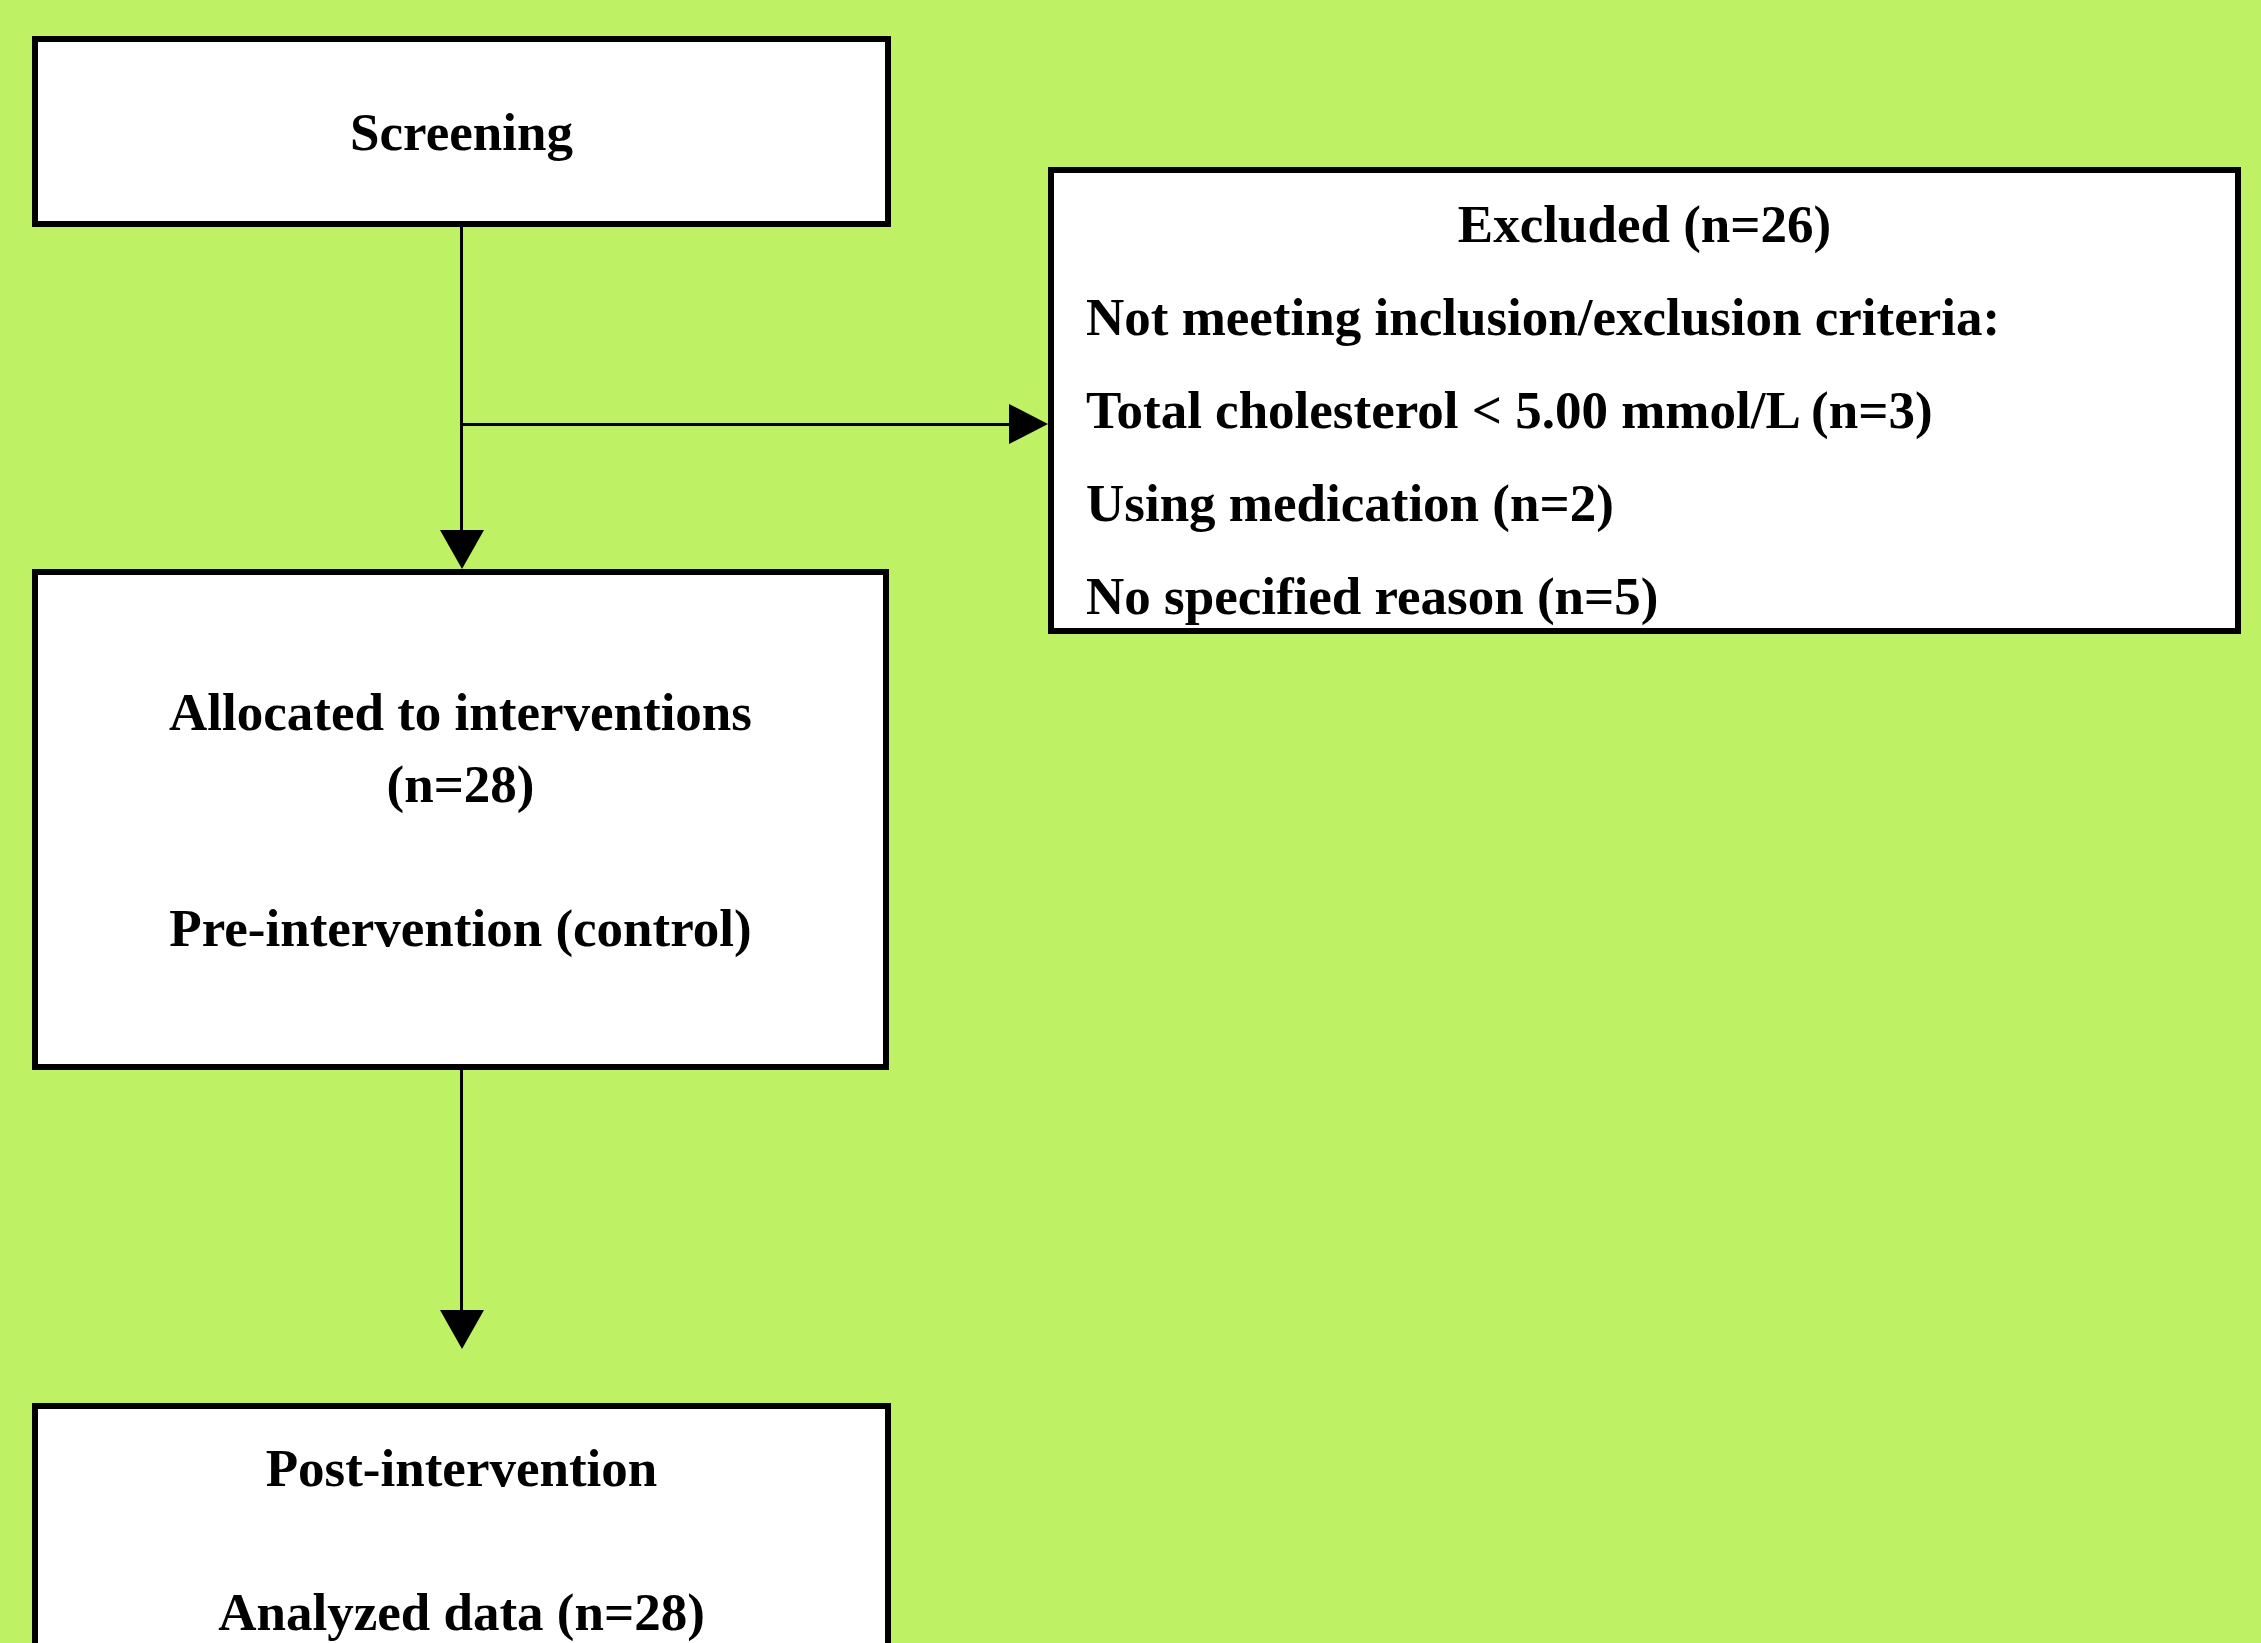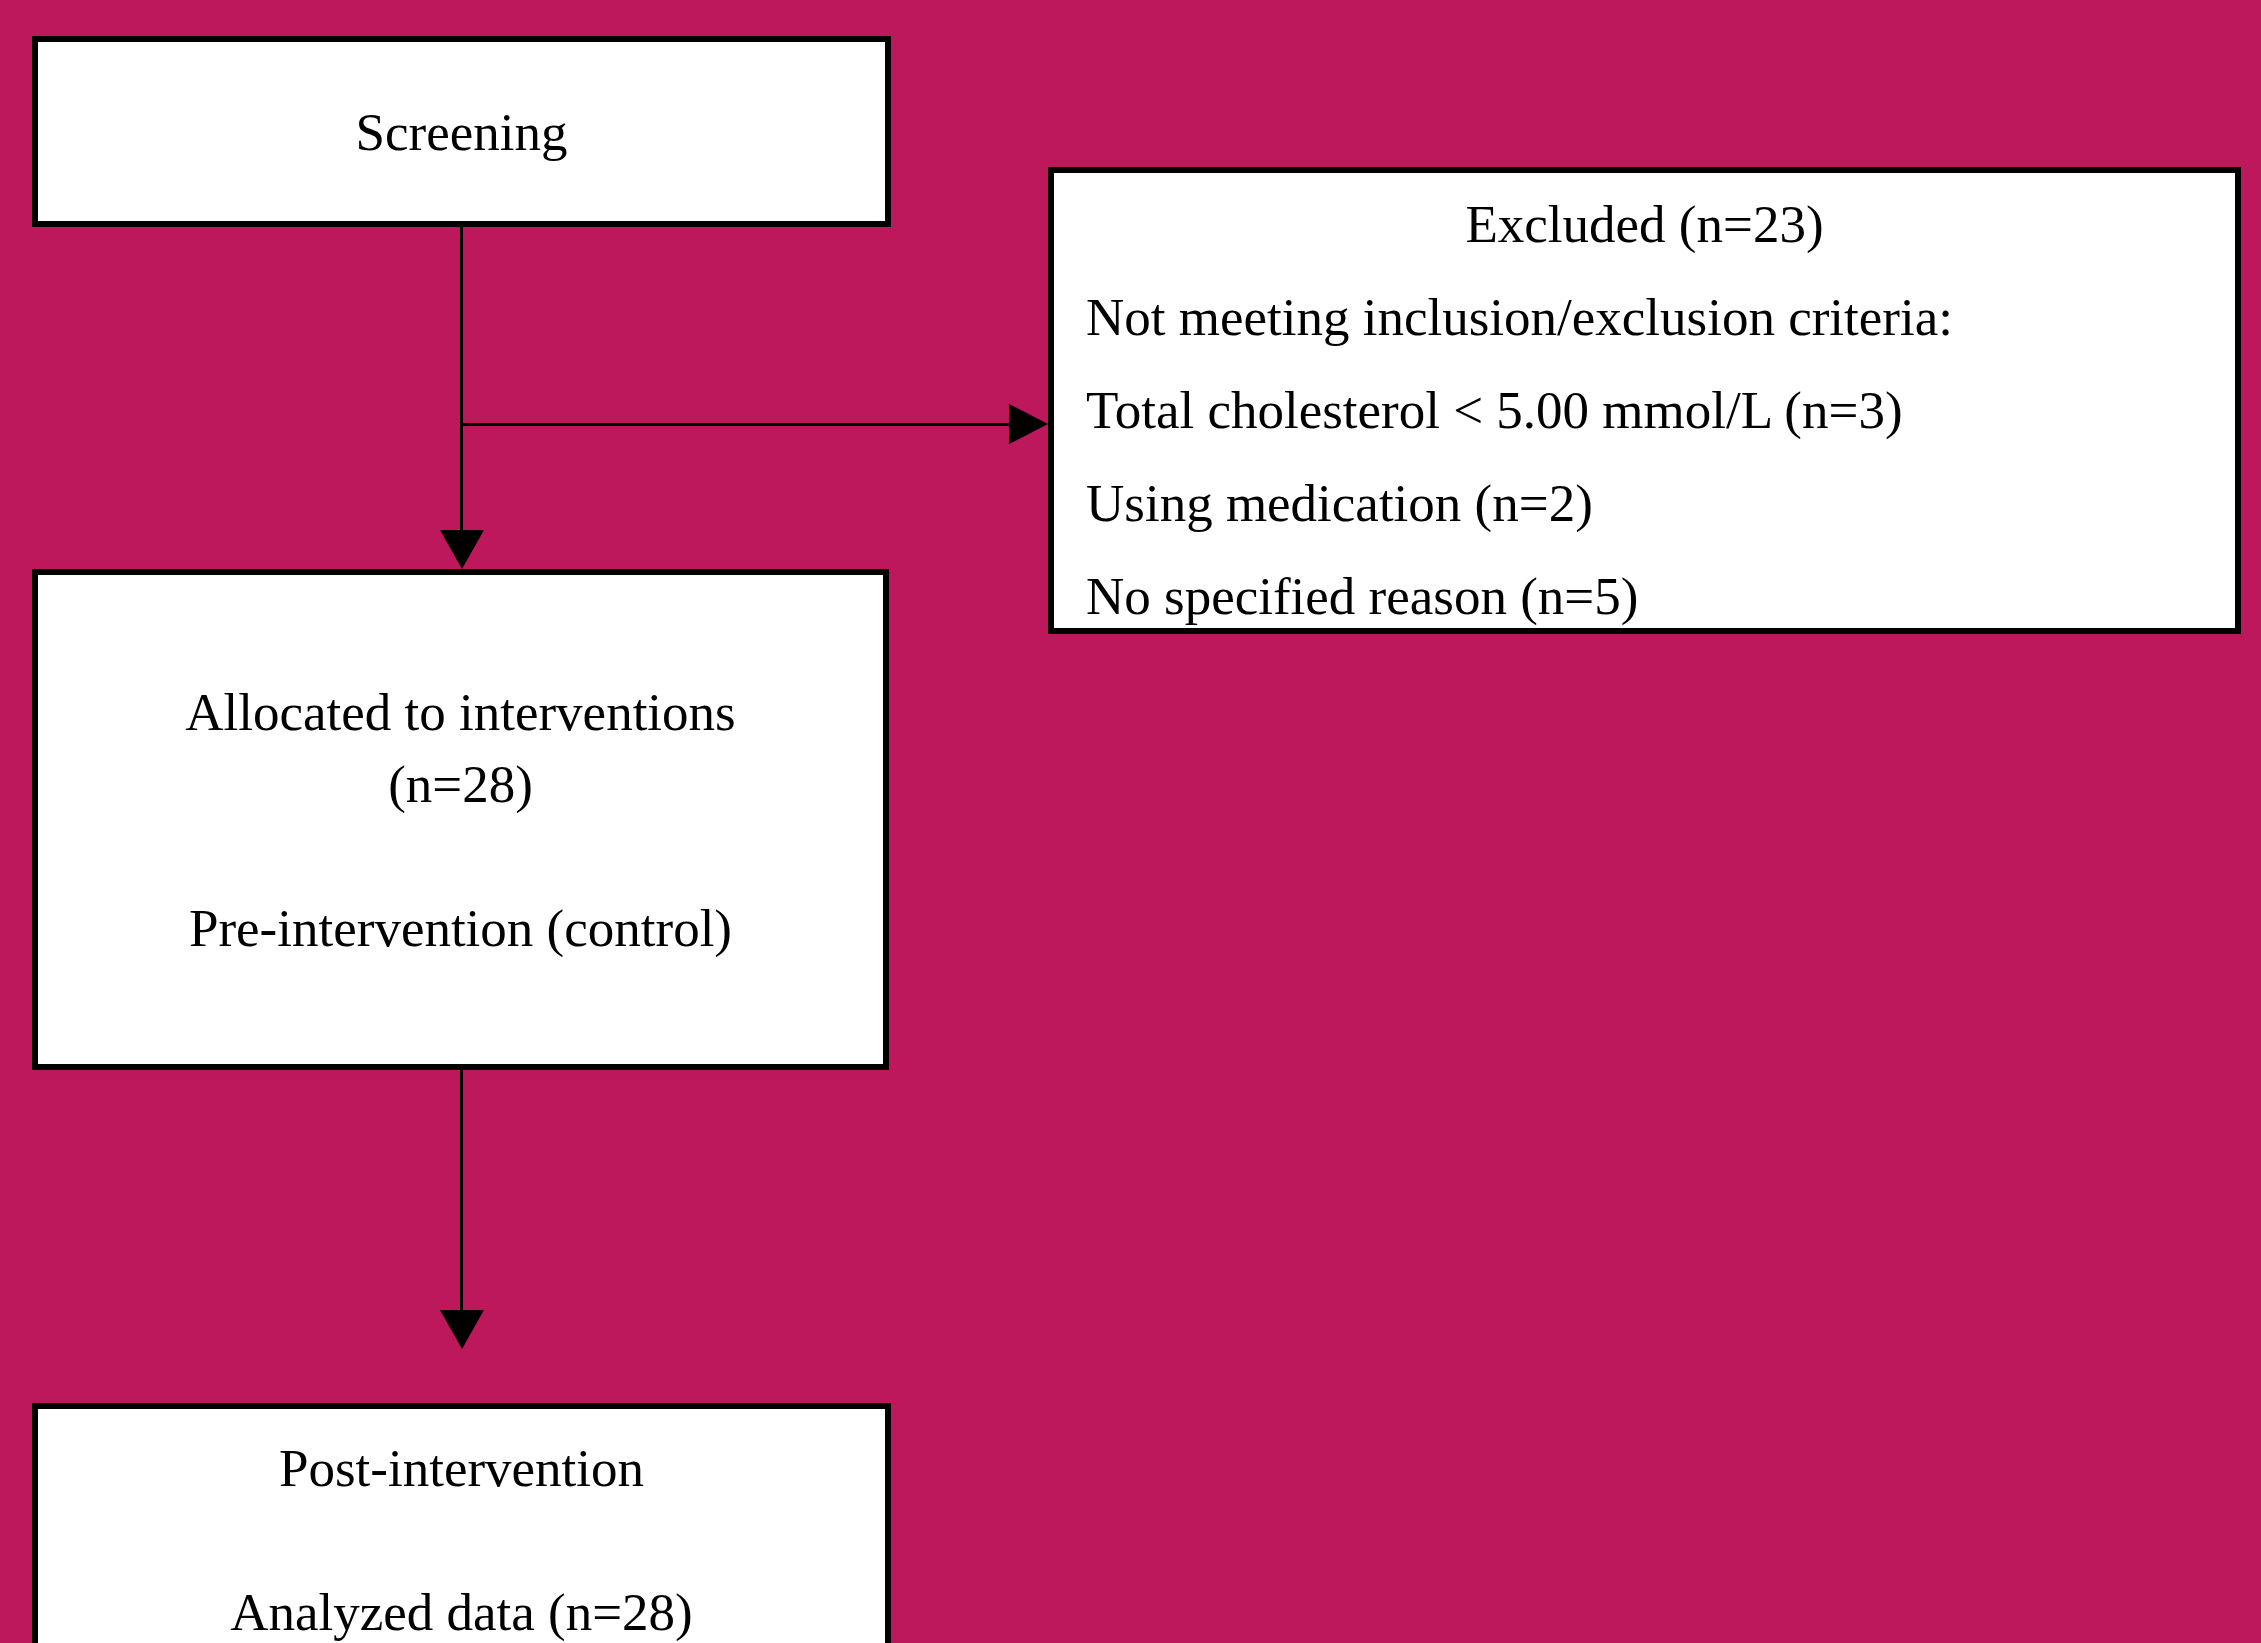--- a/index.html
+++ b/index.html
@@ -4,24 +4,25 @@
 <style>
   html, body {
     margin: 0;
     padding: 0;
     background: #ffffff;
   }
   .canvas {
     position: relative;
     width: 2261px;
     height: 1644px;
-    background: #be185d;
+    background: #bef264;
     font-family: "Liberation Serif", "DejaVu Serif", serif;
     color: #000000;
     overflow: hidden;
+    font-weight: bold;
   }
   .box {
     position: absolute;
     border: 6px solid #000000;
     background: #ffffff;
     box-sizing: border-box;
   }
   .box-text {
     position: absolute;
     left: 0;
@@ -102,21 +103,21 @@
 <div class="canvas">
 
   <div class="box box-screening">
     <div class="box-text">
       <div class="bline">Screening</div>
     </div>
   </div>
 
   <div class="box box-excluded">
     <div class="excluded-content">
-      <div class="excluded-title">Excluded (n=23)</div>
+      <div class="excluded-title">Excluded (n=26)</div>
       <div class="excluded-item">Not meeting inclusion/exclusion criteria:</div>
       <div class="excluded-item">Total cholesterol &lt; 5.00 mmol/L (n=3)</div>
       <div class="excluded-item">Using medication (n=2)</div>
       <div class="excluded-item">No specified reason (n=5)</div>
     </div>
   </div>
 
   <div class="box box-allocated">
     <div class="box-text">
       <div class="bline">Allocated to interventions</div>

